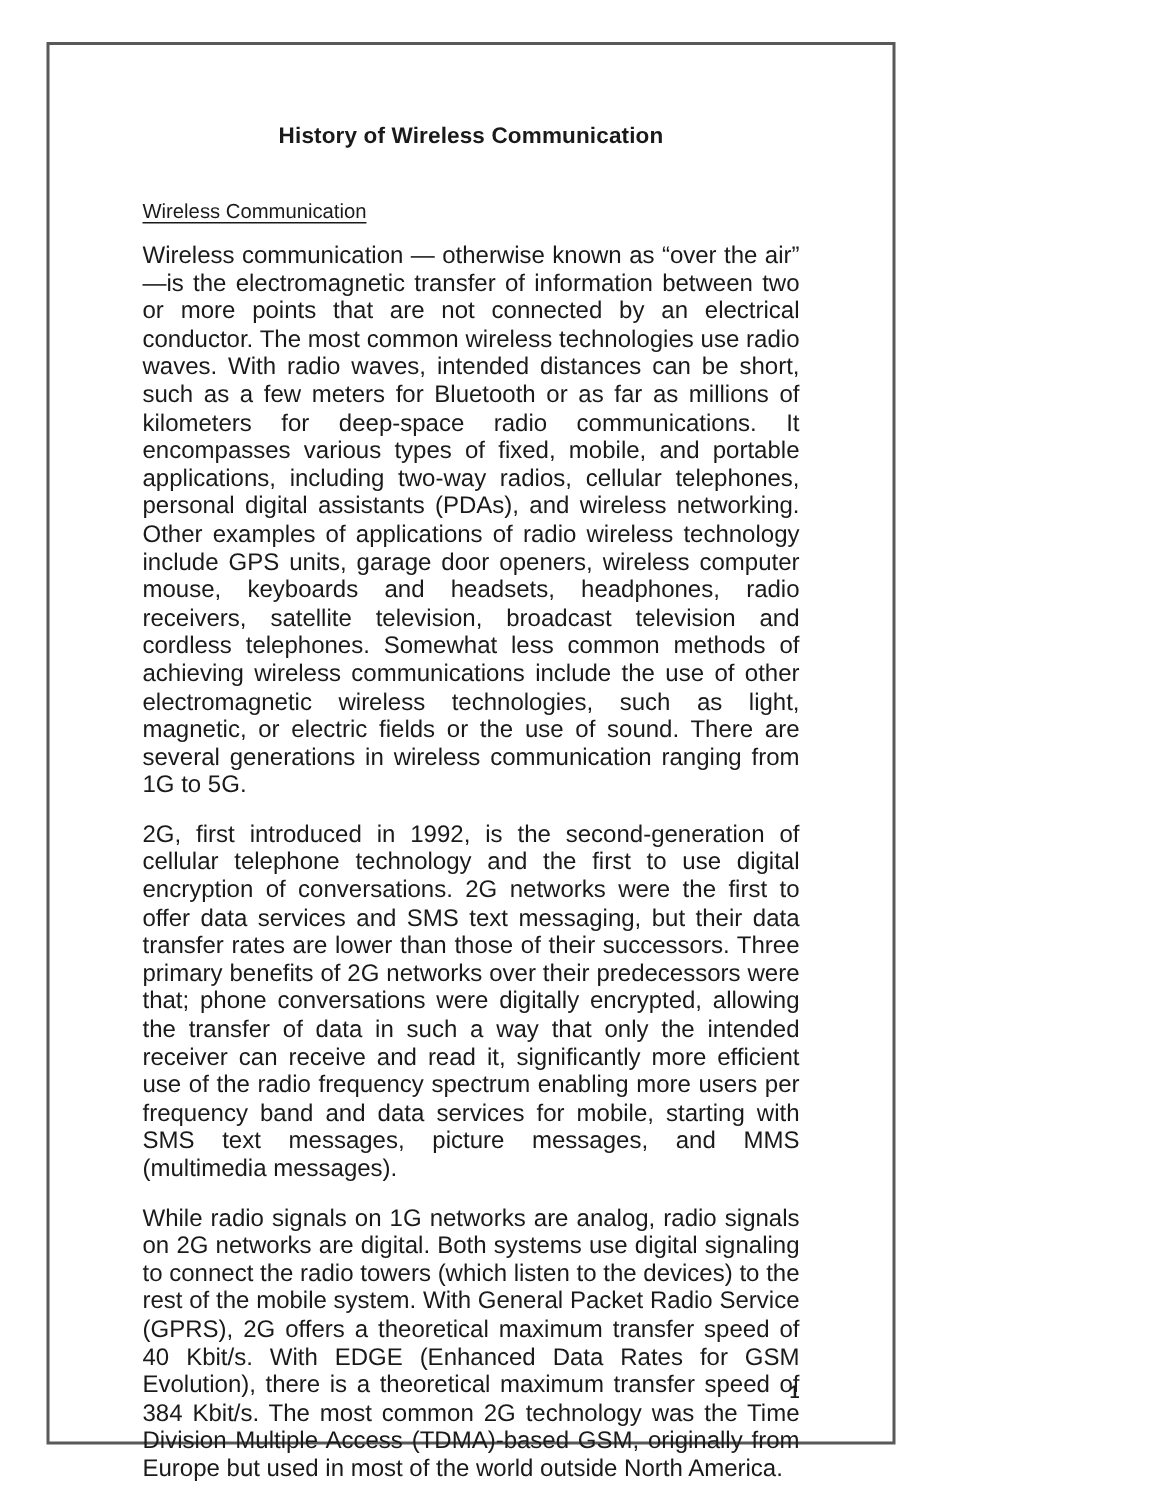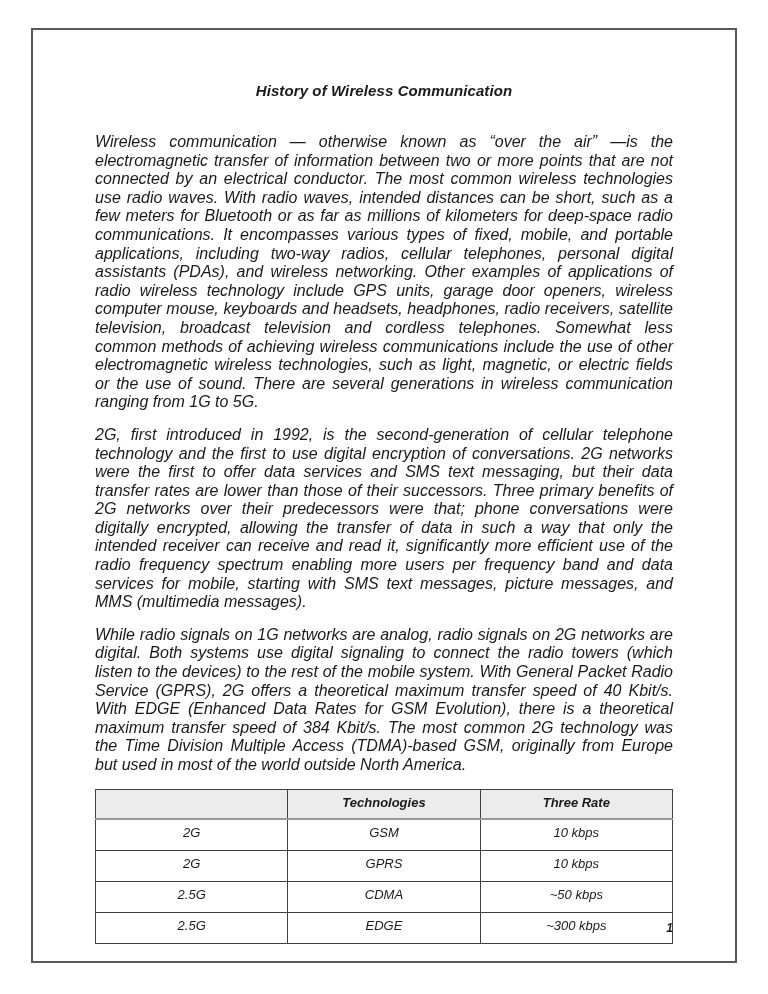--- a/index.html
+++ b/index.html
@@ -11,26 +11,25 @@
     width: 768px;
     height: 994px;
     position: relative;
     font-family: "Liberation Sans", "DejaVu Sans", sans-serif;
     color: #1a1a1a;
   }
   .page {
     position: absolute;
     left: 31px;
     top: 28px;
-    width: 706px;
+    width: 566px;
     height: 935px;
     box-sizing: border-box;
     border: 2px solid #595959;
     background: #ffffff;
-    font-style: italic;
   }
   .content {
     box-sizing: border-box;
     padding: 52px 62px 0 62px;
   }
   .doc-title {
     text-align: center;
     font-size: 15px;
     font-weight: bold;
     margin: 0 0 34px 0;
@@ -83,20 +82,21 @@
   }
 </style>
 </head>
 <body>
 
 <div class="page">
   <div class="content">
 
     <h1 class="doc-title">History of Wireless Communication</h1>
 
+    <h2 class="section-heading">Wireless Communication</h2>
 
     <p class="para">Wireless communication — otherwise known as “over the air” —is the electromagnetic transfer of information between two or more points that are not connected by an electrical conductor. The most common wireless technologies use radio waves. With radio waves, intended distances can be short, such as a few meters for Bluetooth or as far as millions of kilometers for deep-space radio communications. It encompasses various types of fixed, mobile, and portable applications, including two-way radios, cellular telephones, personal digital assistants (PDAs), and wireless networking. Other examples of applications of radio wireless technology include GPS units, garage door openers, wireless computer mouse, keyboards and headsets, headphones, radio receivers, satellite television, broadcast television and cordless telephones. Somewhat less common methods of achieving wireless communications include the use of other electromagnetic wireless technologies, such as light, magnetic, or electric fields or the use of sound. There are several generations in wireless communication ranging from 1G to 5G.</p>
 
 
 
     <p class="para">2G, first introduced in 1992, is the second-generation of cellular telephone technology and the first to use digital encryption of conversations. 2G networks were the first to offer data services and SMS text messaging, but their data transfer rates are lower than those of their successors. Three primary benefits of 2G networks over their predecessors were that; phone conversations were digitally encrypted, allowing the transfer of data in such a way that only the intended receiver can receive and read it, significantly more efficient use of the radio frequency spectrum enabling more users per frequency band and data services for mobile, starting with SMS text messages, picture messages, and MMS (multimedia messages).</p>
 
     <p class="para">While radio signals on 1G networks are analog, radio signals on 2G networks are digital. Both systems use digital signaling to connect the radio towers (which listen to the devices) to the rest of the mobile system. With General Packet Radio Service (GPRS), 2G offers a theoretical maximum transfer speed of 40 Kbit/s. With EDGE (Enhanced Data Rates for GSM Evolution), there is a theoretical maximum transfer speed of 384 Kbit/s. The most common 2G technology was the Time Division Multiple Access (TDMA)-based GSM, originally from Europe but used in most of the world outside North America.</p>
 
     <table class="data-table">

